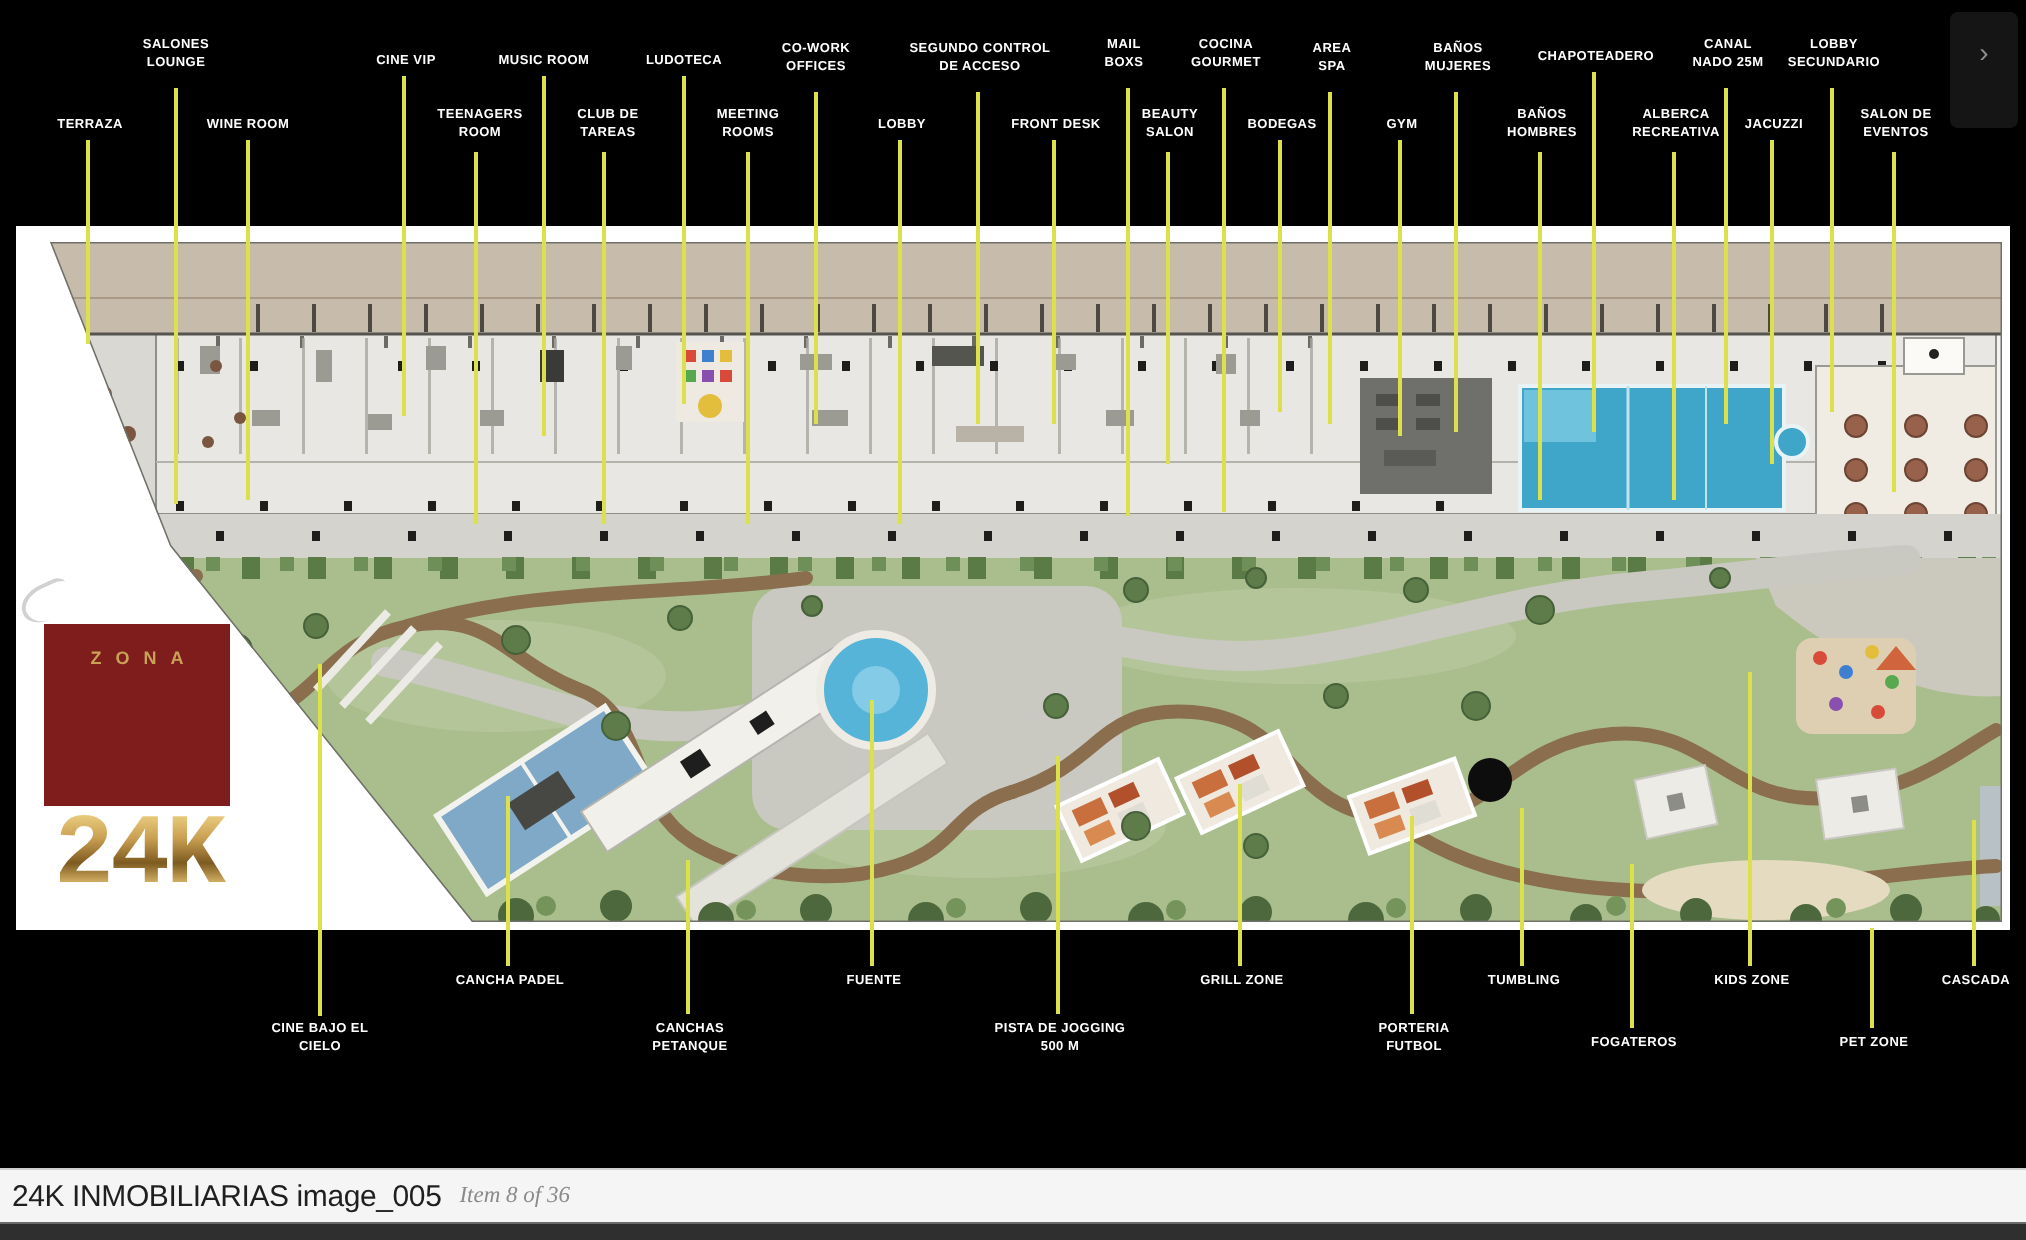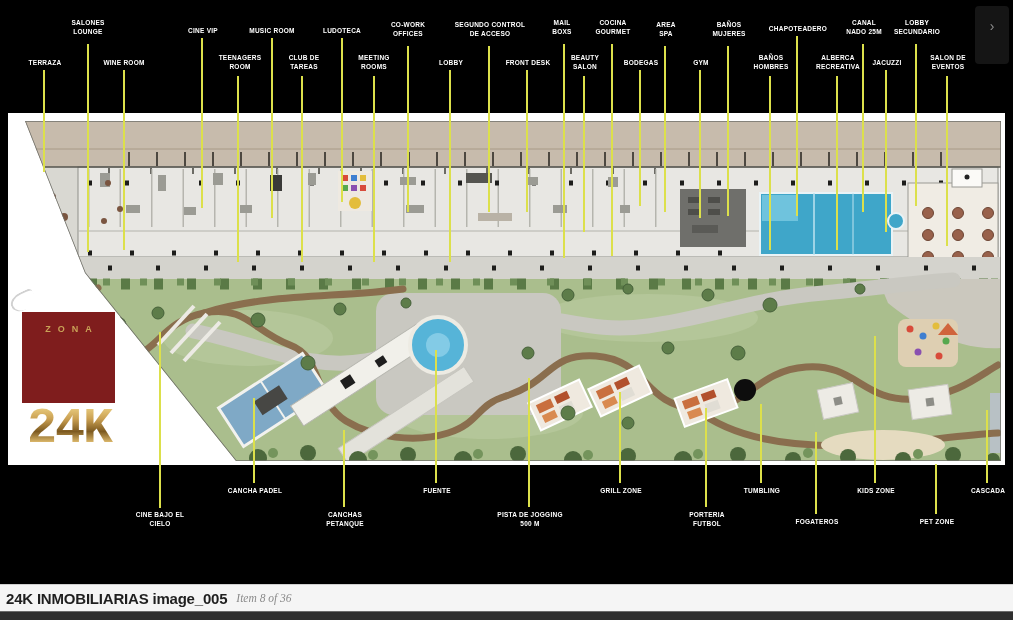--- a/index.html
+++ b/index.html
@@ -30,21 +30,21 @@
   .wm{position:absolute;left:10px;top:292px;width:24px;height:16px;z-index:5;opacity:.45;
       border-top:2px solid #9a9a9a;border-left:2px solid #9a9a9a;border-radius:70% 30% 40% 60%;transform:rotate(-25deg);}
 
   
   .nav-next{position:absolute;left:975px;top:6px;width:34px;height:58px;background:#151515;
             border-radius:4px;z-index:6;color:#8f8f8f;font-size:14px;text-align:center;cursor:pointer;}
   .nav-next span{display:inline-block;margin-top:12px;}
 
   .footer-bar{position:absolute;left:0;top:584px;width:1013px;height:27px;background:#f5f5f5;
               border-top:1px solid #cfcfcf;z-index:7;display:flex;align-items:center;padding-left:6px;box-sizing:border-box;}
-  .ftitle{color:var(--footer_text,#1f1f1f);font-weight:bold;font-size:15px;letter-spacing:-.2px;}
+  .ftitle{color:var(--footer_text,#1f1f1f);font-weight:normal;font-size:15px;letter-spacing:-.2px;}
   .fitem{color:var(--footer_muted,#8a8a8a);font-style:italic;font-size:11.5px;margin-left:9px;
          font-family:"Liberation Serif","DejaVu Serif",serif;}
   .bottom-strip{position:absolute;left:0;top:611px;width:1013px;height:9px;background:#2f2f2f;
                 border-top:1px solid #6b6b6b;z-index:7;}
 </style>
 </head>
 <body>
 
 <div class="plan">
 <svg width="997" height="352" viewBox="0 0 997 352">

